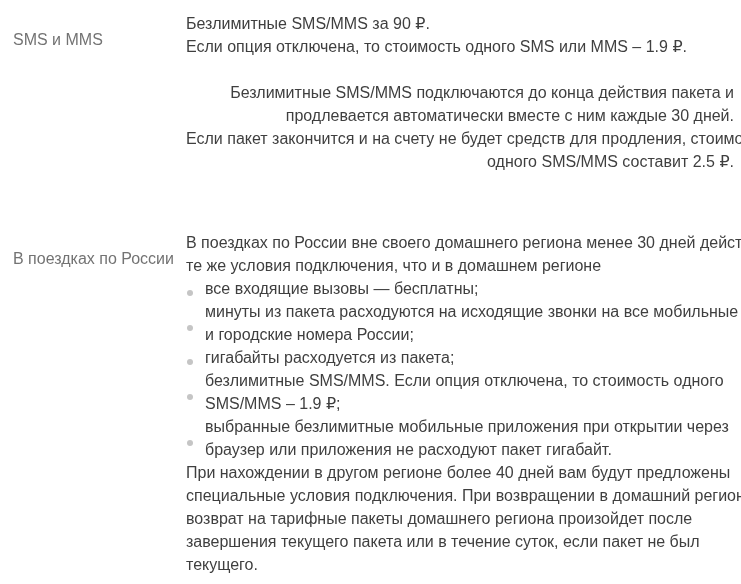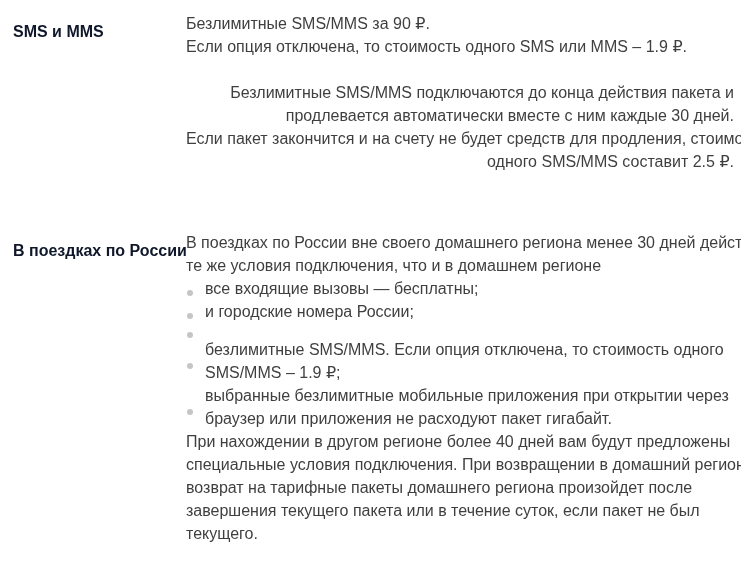--- a/index.html
+++ b/index.html
@@ -17,23 +17,23 @@
     width: 741px;
     height: 584px;
     padding-left: 13px;
     padding-right: 10px;
   }
   .section { display: flex; align-items: flex-start; }
   .section-2 { margin-top: 46px; }
   .section-label {
     width: 173px;
     flex-shrink: 0;
-    padding-top: 20px;
-    font-weight: bold;
-    color: #0f172a;
+    padding-top: 28px;
+    font-weight: normal;
+    color: #737373;
     white-space: nowrap;
   }
   .section-body {
     width: 548px;
     flex-shrink: 0;
     padding-top: 12px;
   }
   .para + .para { margin-top: 23px; text-align: right; }
   .line { white-space: nowrap; }
   .bullet-row { display: flex; align-items: center; }
@@ -79,25 +79,29 @@
       <div class="bullet-list">
         <div class="bullet-row">
           <span class="bullet-dot"></span>
           <div class="bullet-text">
             <div class="line">все входящие вызовы — бесплатны;</div>
           </div>
         </div>
         <div class="bullet-row">
           <span class="bullet-dot"></span>
           <div class="bullet-text">
+            <div class="line">минуты из пакета расходуются на исходящие звонки на все мобильные</div>
             <div class="line">и городские номера России;</div>
           </div>
         </div>
         <div class="bullet-row">
           <span class="bullet-dot"></span>
+          <div class="bullet-text">
+            <div class="line">гигабайты расходуется из пакета;</div>
+          </div>
         </div>
         <div class="bullet-row">
           <span class="bullet-dot"></span>
           <div class="bullet-text">
             <div class="line">безлимитные SMS/MMS. Если опция отключена, то стоимость одного</div>
             <div class="line">SMS/MMS – 1.9 ₽;</div>
           </div>
         </div>
         <div class="bullet-row">
           <span class="bullet-dot"></span>

